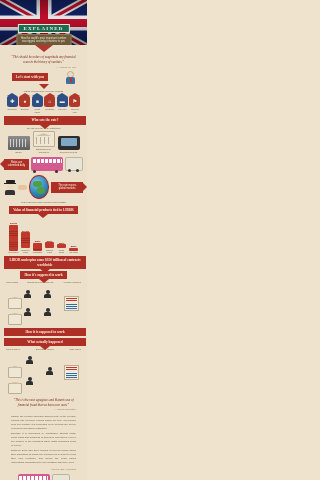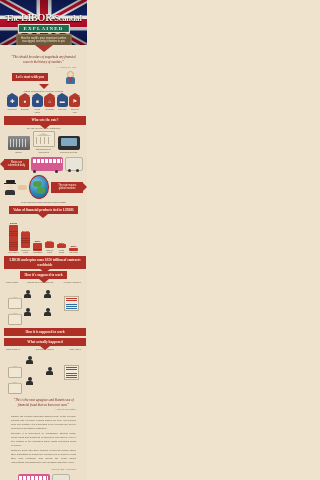--- a/index.html
+++ b/index.html
@@ -161,25 +161,20 @@
       <i class="wd1"></i>
         <i class="wd2"></i>
         <i class="rd1"></i>
         <i class="rd2"></i>
       <i class="wv"></i>
         <i class="wh"></i>
         <i class="rv"></i>
         <i class="rh"></i>
     </div>
     <div class="shade"></div>
-    <div class="ttl">
-      <span>The</span>
-      <span class="big">LIBOR</span>
-      <span>Scandal</span>
-    </div>
     <div class="expl">EXPLAINED</div>
     <div class="plaque">How the world's most important number was rigged, and why it matters to you</div>
   </div>
 
   <div class="band">
     <div class="chev"></div>
     <div class="quote">“This should be orders of magnitude any financial scam in the history of markets.”</div>
     <div class="qattr">— Andrew Lo, MIT</div>
   </div>
 

